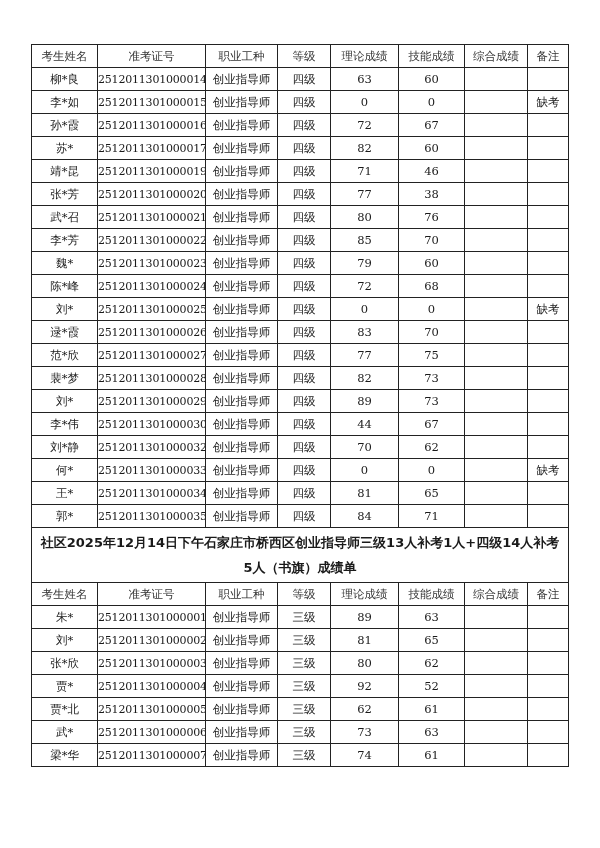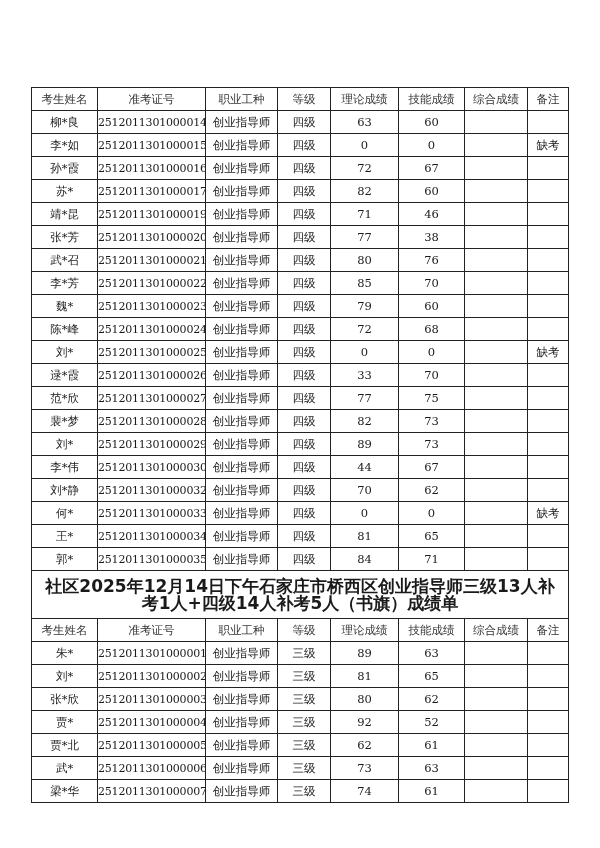--- a/index.html
+++ b/index.html
@@ -7,31 +7,30 @@
       width: 600px; height: 848px; position: relative; overflow: hidden;
       font-family: "DejaVu Serif", "Liberation Serif", serif;
       color: #1a1a1a;
     }
     .sheet {
       position: absolute; left: 31px; top: 44px; width: 537px;
     }
     table {
       border-collapse: collapse; width: 537px; table-layout: fixed;
       font-size: 11.5px;
-      margin-top: 43px;
     }
     td, th {
       border: 1px solid #222; height: 22px; padding: 0;
       text-align: center; vertical-align: middle; font-weight: normal;
       white-space: nowrap; overflow: hidden;
     }
     th { color: #333; }
     .id { font-size: 11px; letter-spacing: -0.2px; }
     .title-cell {
-      height: 43px; font-size: 17px; font-weight: bold; line-height: 17px;
+      height: 43px; font-size: 13px; font-weight: bold; line-height: 25px;
       white-space: normal; padding: 2px 6px;
       font-family: "DejaVu Sans", "Liberation Sans", sans-serif;
     }
   </style>
 </head>
 <body>
 
 <div class="sheet">
   <table>
     <colgroup>
@@ -163,21 +162,21 @@
           <td>0</td>
           <td>0</td>
           <td></td>
           <td>缺考</td>
         </tr>
         <tr>
           <td>逯*霞</td>
           <td class="id">2512011301000026</td>
           <td>创业指导师</td>
           <td>四级</td>
-          <td>33</td>
+          <td>83</td>
           <td>70</td>
           <td></td>
           <td></td>
         </tr>
         <tr>
           <td>范*欣</td>
           <td class="id">2512011301000027</td>
           <td>创业指导师</td>
           <td>四级</td>
           <td>77</td>

